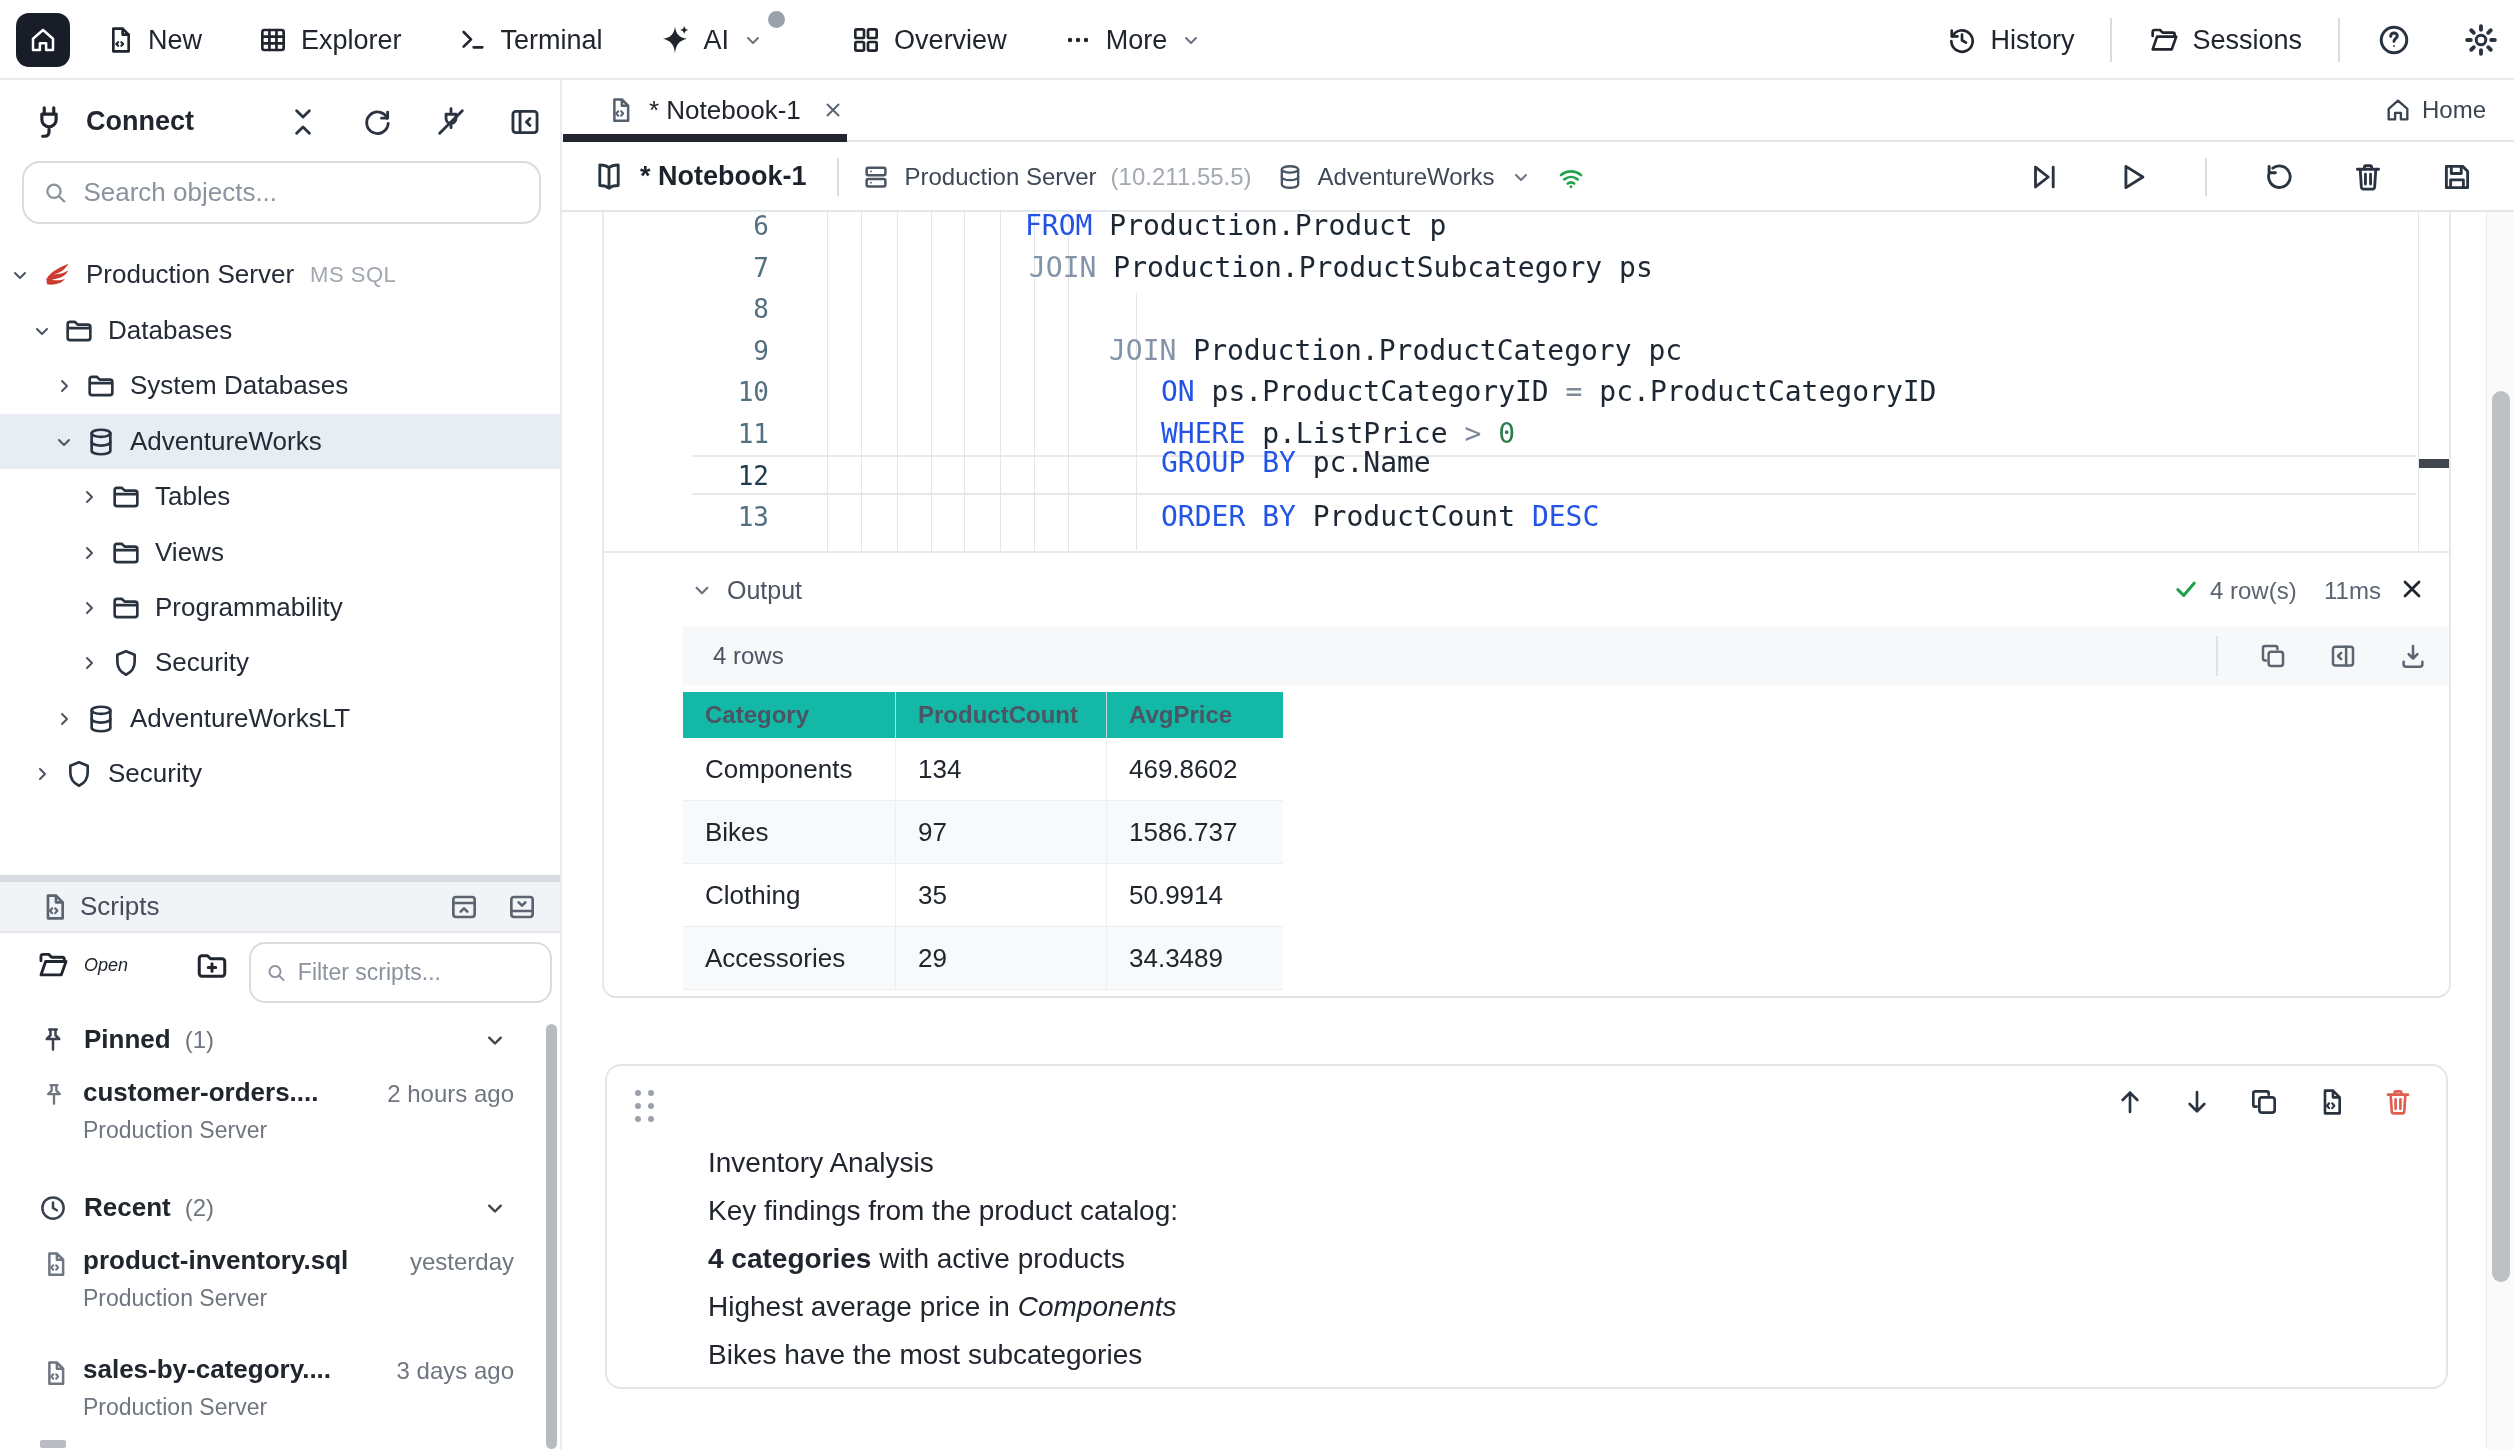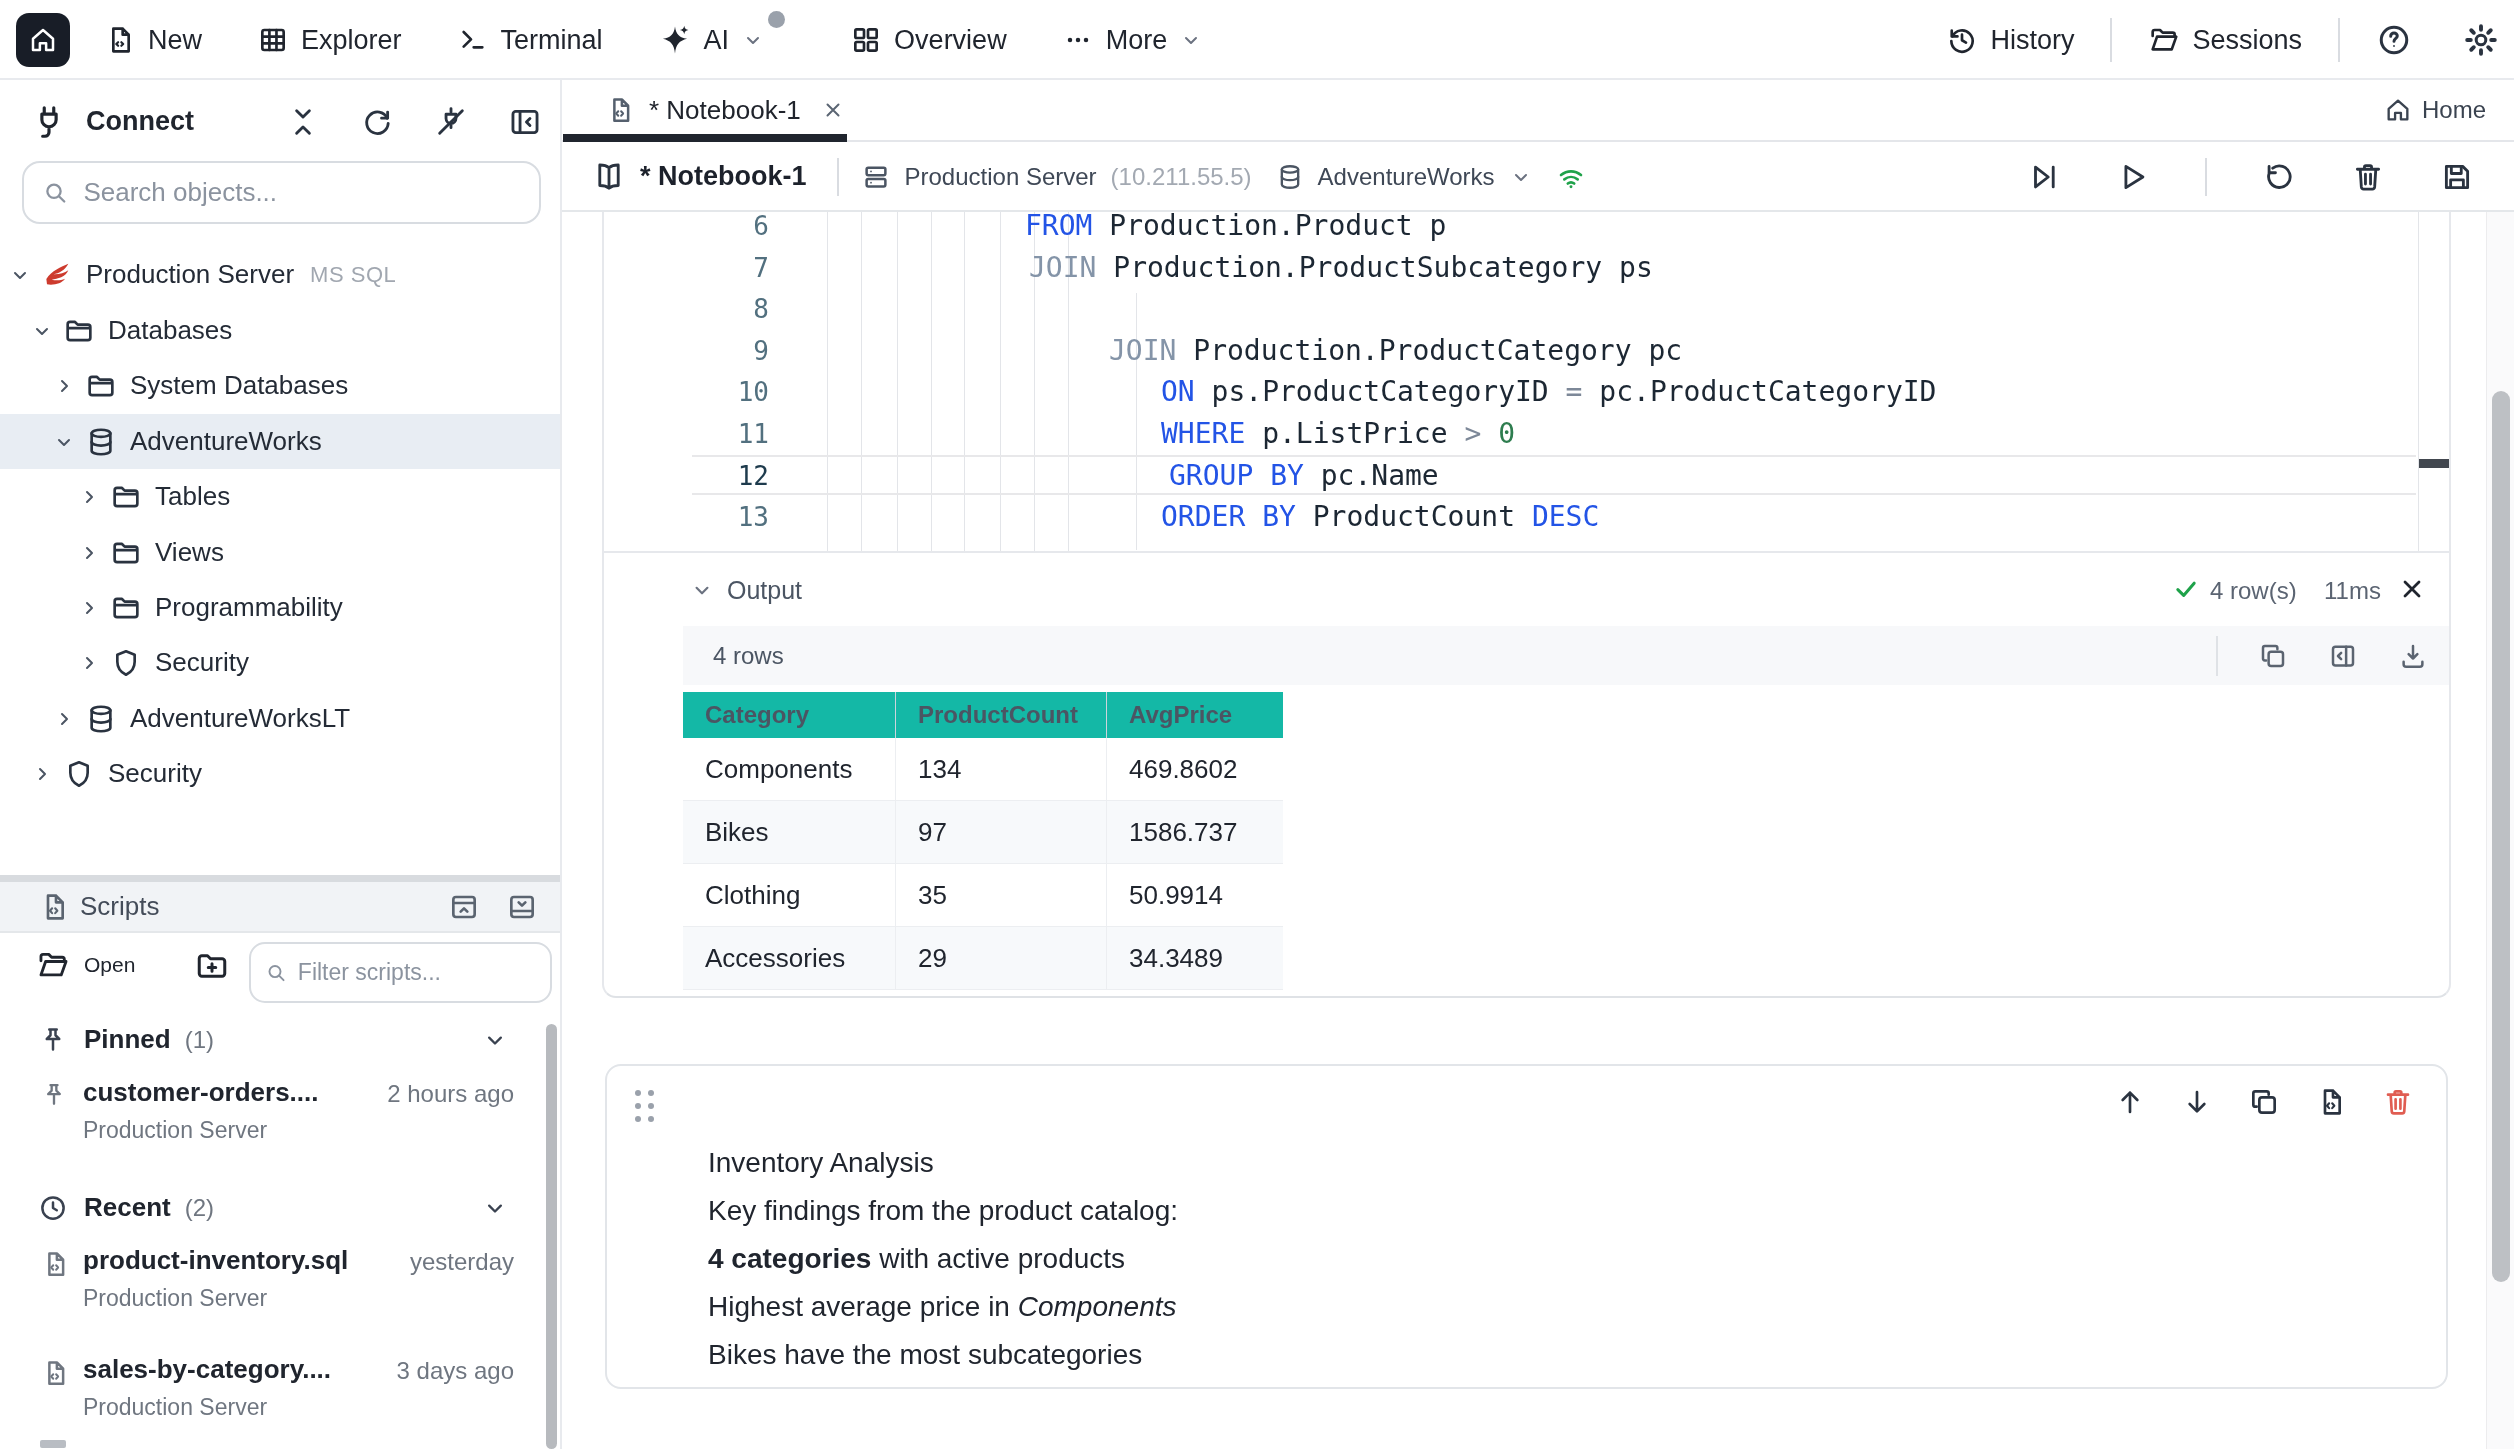--- a/index.html
+++ b/index.html
@@ -337,21 +337,21 @@
             <rect x="4" y="4.5" width="16" height="15" rx="2"></rect>
             <path d="M4 15 H20 M9.5 8.5 L12 11 L14.5 8.5"></path>
           </svg>
       </div>
     </div>
     <div class="row" style="position:absolute; left:36px; top:868px; gap:14px;">
       <svg class="ic" width="34" height="34" viewBox="0 0 24 24">
           <path d="M3.5 9 V6 C3.5 5.2 4.2 4.5 5 4.5 H9 L11 6.5 H18.5 C19.3 6.5 20 7.2 20 8 V9"></path>
           <path d="M3.5 19 H17.8 L21.2 9.5 H6.8 L3.5 19 Z"></path>
         </svg>
-      <span style="font-size:21px; font-weight:500;">Open</span>
+      <span style="font-size:18px; font-weight:500;font-style:italic;">Open</span>
     </div>
     <div class="abs" style="left:194px; top:868px;">
       <svg class="ic" width="36" height="36" viewBox="0 0 24 24">
           <path d="M3.5 7 C3.5 6 4.3 5.2 5.3 5.2 H9 L11 7.2 H18.7 C19.7 7.2 20.5 8 20.5 9 V17 C20.5 18 19.7 18.8 18.7 18.8 H5.3 C4.3 18.8 3.5 18 3.5 17 Z"></path>
           <path d="M12 10.5 V15.5 M9.5 13 H14.5"></path>
         </svg>
     </div>
     <div class="filter-box">
       <svg class="ic" width="26" height="26" viewBox="0 0 24 24">
           <circle cx="10.5" cy="10.5" r="5.8"></circle>
@@ -506,21 +506,21 @@
       <div class="lnum" style="top:159px;">10</div>
       <div class="lnum" style="top:201px;">11</div>
       <div class="lnum cur" style="top:243px;">12</div>
       <div class="lnum" style="top:284px;">13</div>
 
       <div class="codeline" style="top:-7px; padding-left:421px;"><span class="t-kw">FROM</span><span class="t-id"> Production.Product p</span></div>
       <div class="codeline" style="top:35px; padding-left:425px;"><span class="t-join">JOIN</span><span class="t-id"> Production.ProductSubcategory ps</span></div>
       <div class="codeline" style="top:159px; padding-left:557px;"><span class="t-kw">ON</span><span class="t-id"> ps.ProductCategoryID </span><span class="t-op">=</span><span class="t-id"> pc.ProductCategoryID</span></div>
       <div class="codeline" style="top:118px; padding-left:505px;"><span class="t-join">JOIN</span><span class="t-id"> Production.ProductCategory pc</span></div>
       <div class="codeline" style="top:201px; padding-left:557px;"><span class="t-kw">WHERE</span><span class="t-id"> p.ListPrice </span><span class="t-op">&gt;</span><span class="t-id"> </span><span class="t-num">0</span></div>
-      <div class="codeline" style="top:243px; padding-left:557px;margin-left:8px;"><span class="t-kw">GROUP BY</span><span class="t-id"> pc.Name</span></div>
+      <div class="codeline" style="top:230px; padding-left:557px;"><span class="t-kw">GROUP BY</span><span class="t-id"> pc.Name</span></div>
       <div class="codeline" style="top:284px; padding-left:557px;"><span class="t-kw">ORDER BY</span><span class="t-id"> ProductCount </span><span class="t-kw">DESC</span></div>
     </div>
 
     <div id="outputsec">
       <div class="out-head">
         <svg class="ic" width="26" height="26" viewBox="0 0 24 24" style="position:absolute; left:85px; top:24px; color:#6b7280;">
             <path d="M7 10 L12 15 L17 10"></path>
           </svg>
         <span class="out-title abs" style="left:123px; top:23px;">Output</span>
         <svg class="ic" width="28" height="28" viewBox="0 0 24 24" style="position:absolute; left:1568px; top:22px; color:#1fa24a; stroke-width:2.6;">

